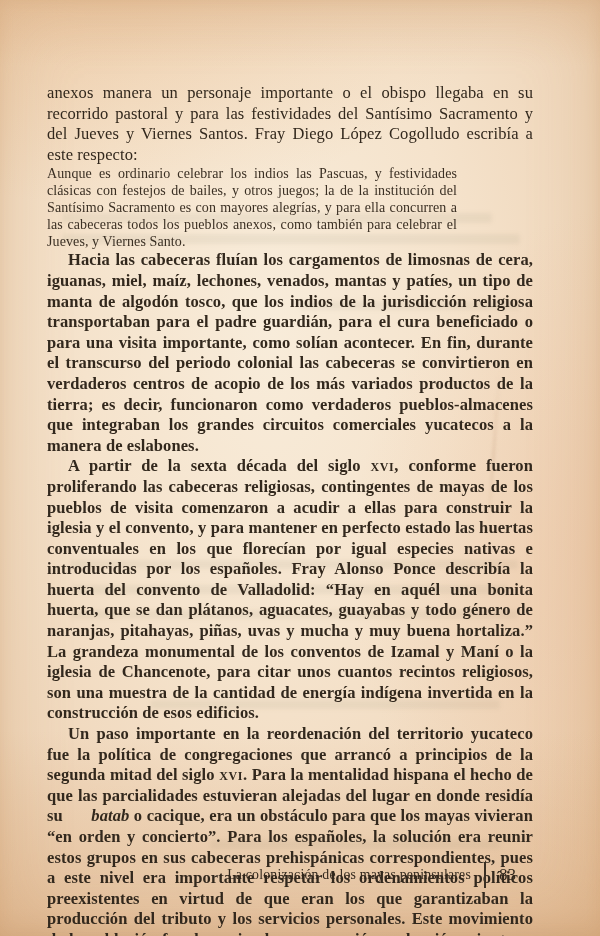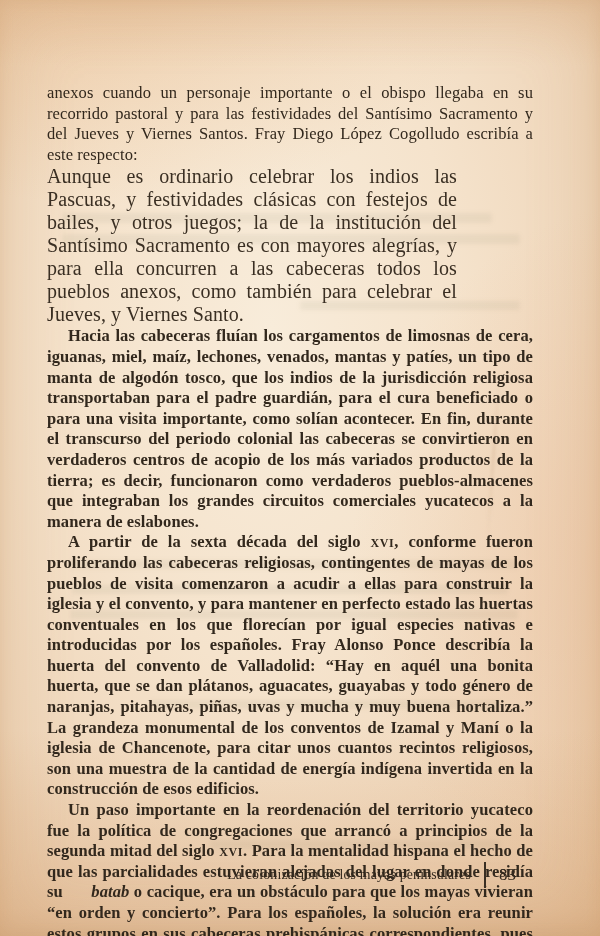--- a/index.html
+++ b/index.html
@@ -26,22 +26,22 @@
     line-height: 20.6px;
     color: #32281d;
     text-align: justify;
     letter-spacing: 0.1px;
   }
   .text-block p { margin: 0; }
   p.indent { text-indent: 21px; font-weight: bold; }
   .quote {
     margin: 13px 2px 14px 38px;
     width: 410px;
-    font-size: 20px;
-    line-height: 23px;
+    font-size: 14px;
+    line-height: 17px;
     color: #3a2f23;
   }
   .seg-italic { font-style: italic; margin-left: 24px; }
   .seg-smallcaps { font-variant: small-caps; letter-spacing: 0.6px; }
   .footer {
     position: absolute;
     left: 47px; top: 862px; width: 486px;
     display: flex;
     justify-content: flex-end;
     align-items: center;
@@ -87,21 +87,21 @@
   <div class="ghost" style="left:62px;  top:234px; width:458px; height:10px;"></div>
   <div class="ghost" style="left:300px; top:301px; width:220px; height:9px;"></div>
   <div class="ghost" style="left:70px;  top:560px; width:448px; height:9px;"></div>
   <div class="ghost" style="left:72px;  top:585px; width:436px; height:9px;"></div>
   <div class="ghost" style="left:70px;  top:610px; width:448px; height:9px;"></div>
   <div class="ghost" style="left:150px; top:700px; width:350px; height:9px;"></div>
   <div class="ghost" style="left:210px; top:840px; width:290px; height:9px;"></div>
   <div class="crease"></div>
 
   <div class="text-block">
-    <p><span>anexos cuando un personaje importante o el obispo llegaba en su recorrido pastoral y para las festividades del Santísimo Sacramento y del Jueves y Viernes Santos.  Fray Diego López Cogolludo escribía a este respecto:</span></p>
+    <p><span>anexos manera un personaje importante o el obispo llegaba en su recorrido pastoral y para las festividades del Santísimo Sacramento y del Jueves y Viernes Santos.  Fray Diego López Cogolludo escribía a este respecto:</span></p>
 
     <p class="quote"><span>Aunque es ordinario celebrar los indios las Pascuas, y festividades clásicas con festejos de bailes, y otros juegos; la de la institución del Santísimo Sacramento es con mayores alegrías, y para ella concurren a las cabeceras todos los pueblos anexos, como también para celebrar el Jueves, y Viernes Santo.</span></p>
 
     <p class="indent"><span>Hacia las cabeceras fluían los cargamentos de limosnas de cera, iguanas, miel, maíz, lechones, venados, mantas y patíes, un tipo de manta de algodón tosco, que los indios de la jurisdicción religiosa transportaban para el padre guardián, para el cura beneficiado o para una visita importante, como solían acontecer. En fin, durante el transcurso del periodo colonial las cabeceras se convirtieron en verdaderos centros de acopio de los más variados productos de la tierra; es decir, funcionaron como verdaderos pueblos-almacenes que integraban los grandes circuitos comerciales yucatecos a la manera de eslabones.</span></p>
 
     <p class="indent"><span>A partir de la sexta década del siglo </span><span class="seg-smallcaps">xvi</span><span>, conforme fueron proliferando las cabeceras religiosas, contingentes de mayas de los pueblos de visita comenzaron a acudir a ellas para construir la iglesia y el convento, y para mantener en perfecto estado las huertas conventuales en los que florecían por igual especies nativas e introducidas por los españoles. Fray Alonso Ponce describía la huerta del convento de Valladolid: “Hay en aquél una bonita huerta, que se dan plátanos, aguacates, guayabas y todo género de naranjas, pitahayas, piñas, uvas y mucha y muy buena hortaliza.” La grandeza monumental de los conventos de Izamal y Maní o la iglesia de Chancenote, para citar unos cuantos recintos religiosos, son una muestra de la cantidad de energía indígena invertida en la construcción de esos edificios.</span></p>
 
     <p class="indent"><span>Un paso importante en la reordenación del territorio yucateco fue la política de congregaciones que arrancó a principios de la segunda mitad del siglo </span><span class="seg-smallcaps">xvi</span><span>. Para la mentalidad hispana el hecho de que las parcialidades estuvieran alejadas del lugar en donde residía su </span><span class="seg-italic">batab</span><span> o cacique, era un obstáculo para que los mayas vivieran “en orden y concierto”. Para los españoles, la solución era reunir estos grupos en sus cabeceras prehispánicas correspondientes, pues a este nivel era importante respetar los ordenamientos políticos preexistentes en virtud de que eran los que garantizaban la producción del tributo y los servicios personales. Este movimiento de la población fue denominado congregación, reducción o junta; y fue Tomás López Medel, quien en sus Ordenanzas de 1552 mandaba que:</span></p>
   </div>
 

